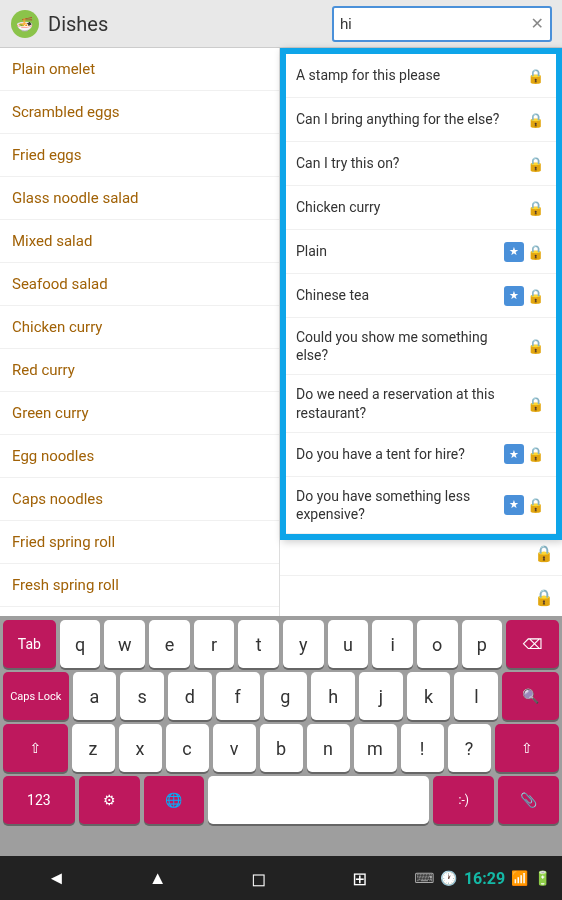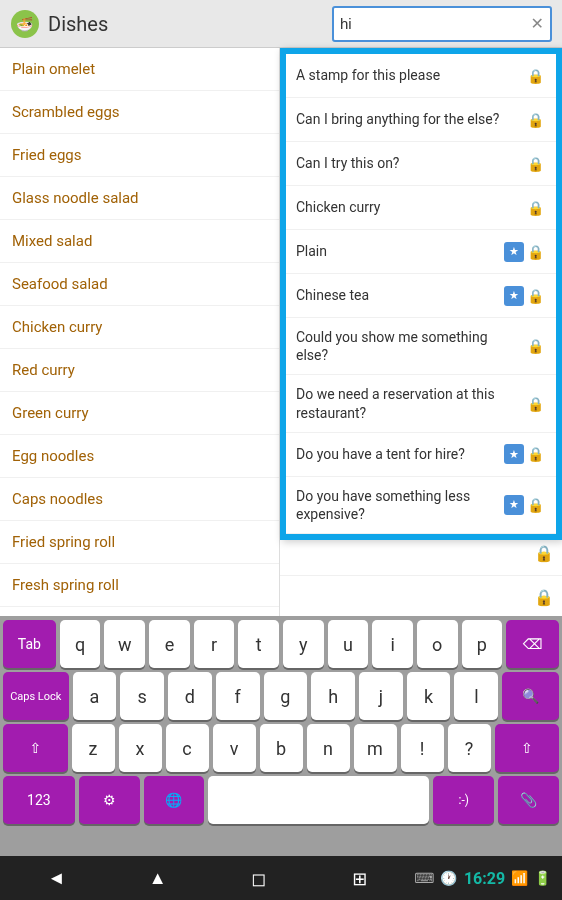--- a/index.html
+++ b/index.html
@@ -171,21 +171,21 @@
       justify-content: center;
       font-size: 18px;
       color: #333;
       cursor: pointer;
       box-shadow: 0 2px 0 #666;
       flex: 1;
       min-width: 0;
       user-select: none;
     }
     .key.dark {
-      background: #a21caf;
+      background: #be185d;
       color: white;
       font-size: 14px;
     }
     .key-tab {
       flex: 1.3;
       font-size: 13px;
     }
     .key-backspace {
       flex: 1.3;
       font-size: 16px;

